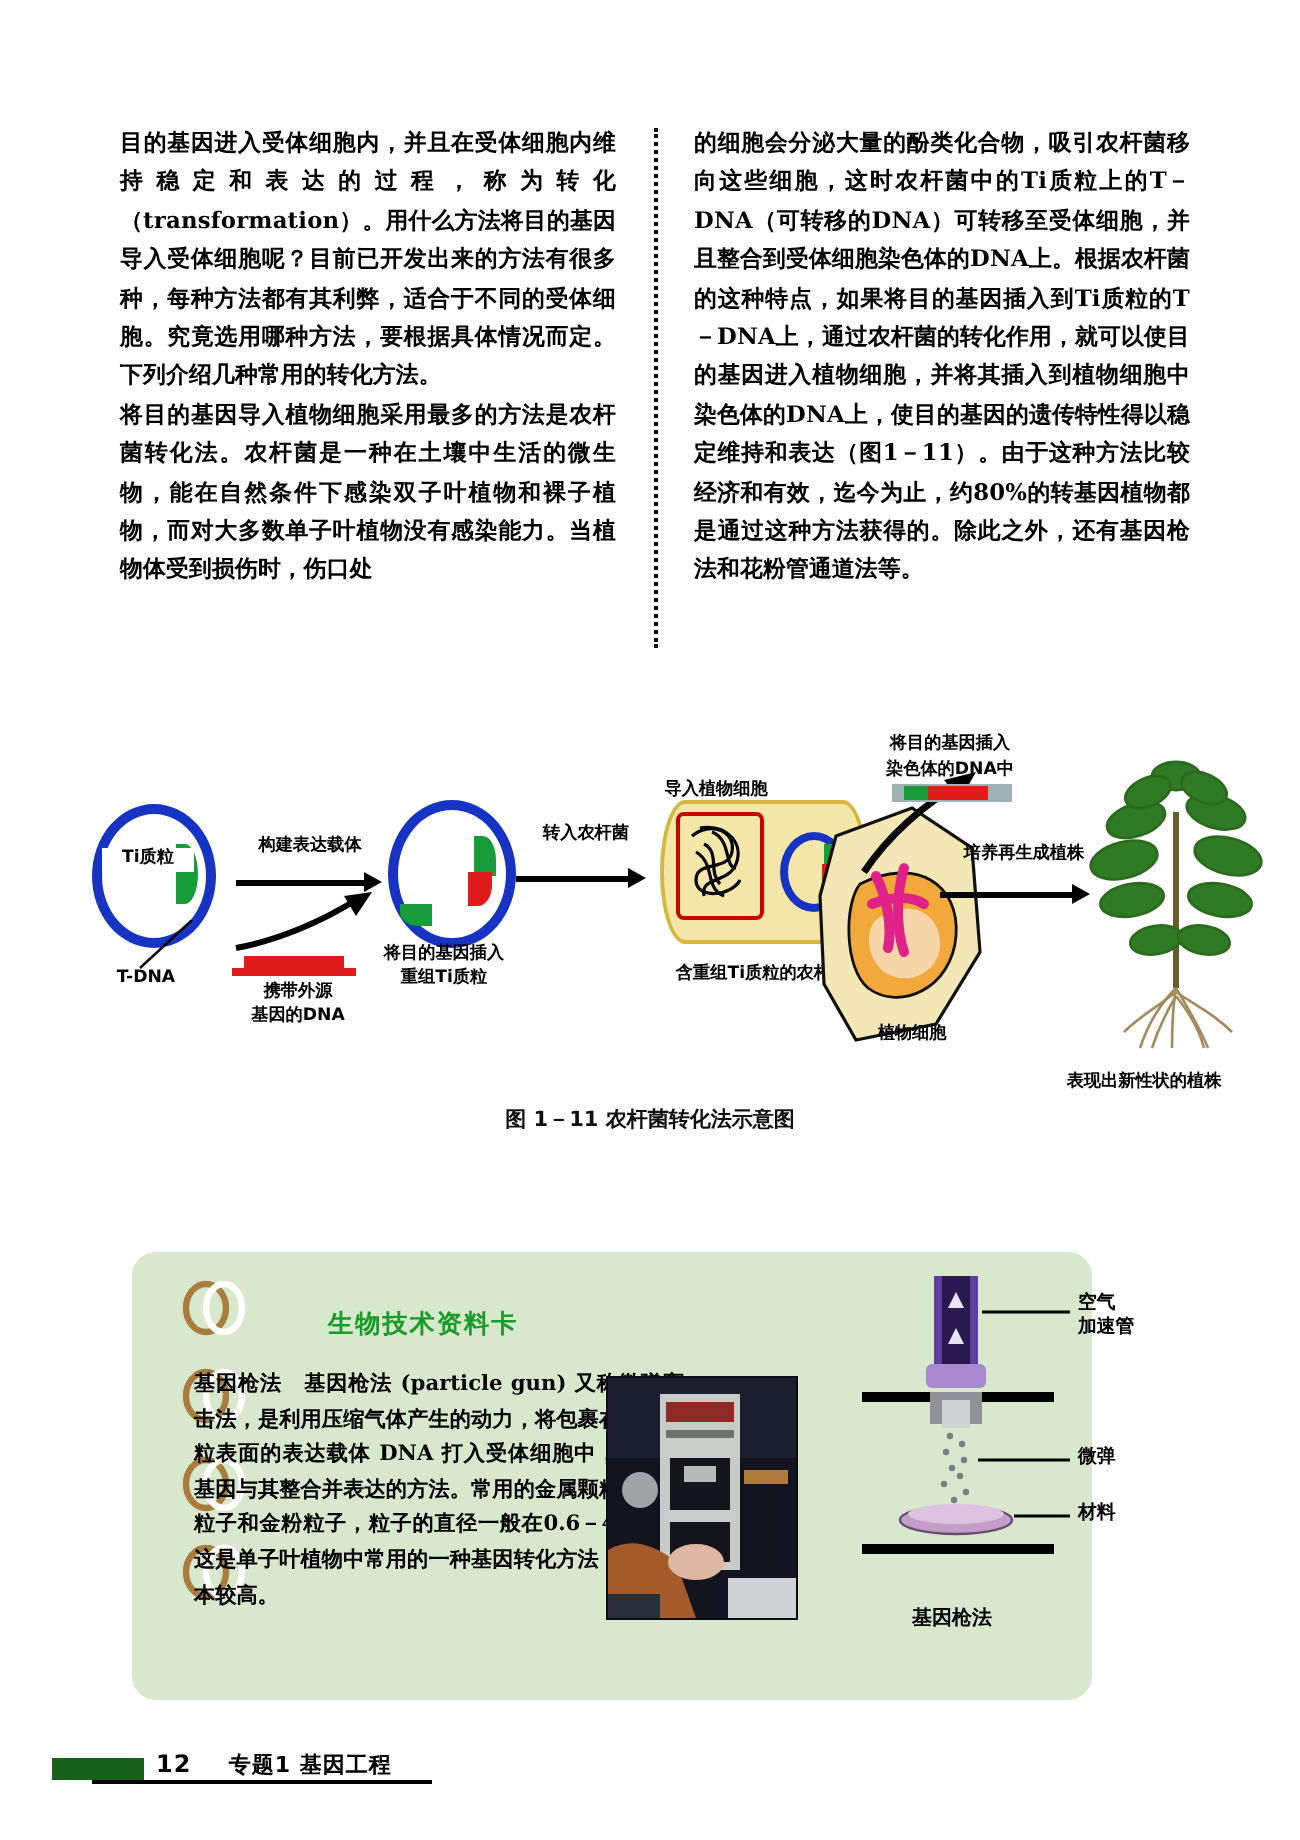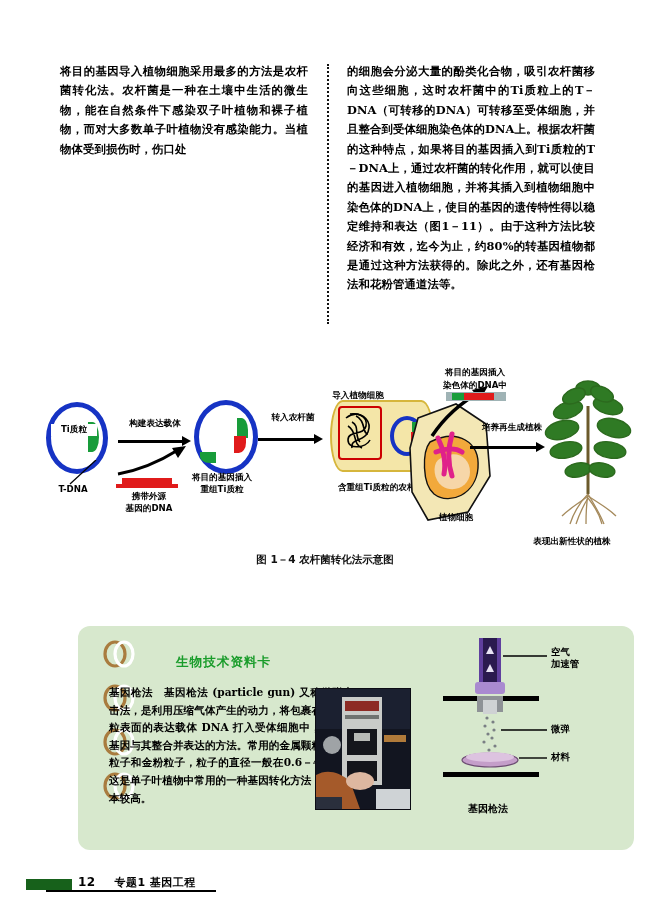--- a/index.html
+++ b/index.html
@@ -67,22 +67,22 @@
   }
 
   
   .cellblob{position:absolute;}
 
   
   .plant{position:absolute;}
 
   
   .infobox{
-    position:absolute;left:66px;top:626px;width:556px;height:224px;
-    background:#d7e8cd;border-radius:12px;margin-left:12px;
+    position:absolute;left:66px;top:626px;width:480px;height:224px;
+    background:#d7e8cd;border-radius:12px;
   }
   .ib-title{
     position:absolute;left:98px;top:28px;
     color:#1a9c2b;font-weight:bold;font-size:12.6px;letter-spacing:1px;
     font-family:"DejaVu Sans","Liberation Sans",sans-serif;
   }
   .ib-body{
     position:absolute;left:31px;top:58px;width:245px;
     font-family:"DejaVu Serif","Liberation Serif",serif;
     font-size:10.6px;line-height:17.6px;color:#000;text-align:justify;
@@ -118,20 +118,21 @@
 </style>
 </head>
 <body>
 
 <div class="page">
 
   <div class="cols">
     <div class="dotted-sep"></div>
 
     <div class="col left">
+      <p class="ptxt">目的基因进入受体细胞内，并且在受体细胞内维持稳定和表达的过程，称为转化（transformation）。用什么方法将目的基因导入受体细胞呢？目前已开发出来的方法有很多种，每种方法都有其利弊，适合于不同的受体细胞。究竟选用哪种方法，要根据具体情况而定。下列介绍几种常用的转化方法。</p>
       <p class="ptxt">将目的基因导入植物细胞采用最多的方法是农杆菌转化法。农杆菌是一种在土壤中生活的微生物，能在自然条件下感染双子叶植物和裸子植物，而对大多数单子叶植物没有感染能力。当植物体受到损伤时，伤口处</p>
     </div>
 
     <div class="col right">
       <p class="ptxt">的细胞会分泌大量的酚类化合物，吸引农杆菌移向这些细胞，这时农杆菌中的Ti质粒上的T－DNA（可转移的DNA）可转移至受体细胞，并且整合到受体细胞染色体的DNA上。根据农杆菌的这种特点，如果将目的基因插入到Ti质粒的T－DNA上，通过农杆菌的转化作用，就可以使目的基因进入植物细胞，并将其插入到植物细胞中染色体的DNA上，使目的基因的遗传特性得以稳定维持和表达（图1－11）。由于这种方法比较经济和有效，迄今为止，约80%的转基因植物都是通过这种方法获得的。除此之外，还有基因枪法和花粉管通道法等。</p>
     </div>
   </div>
 
   <div class="figure">
 
@@ -248,21 +249,21 @@
           <path d="M54,128 C52,140 52,150 52,158"></path>
           <path d="M54,130 C44,138 36,142 28,150"></path>
           <path d="M54,130 C66,138 74,142 82,150"></path>
           <path d="M54,132 C48,142 44,152 42,158"></path>
           <path d="M54,132 C62,142 66,150 68,158"></path>
         </g>
       </svg>
     </div>
     <div class="lbl" style="left:492px;top:176px;width:124px;">表现出新性状的植株</div>
 
-    <div class="fig-caption">图 1－4    农杆菌转化法示意图</div>
+    <div class="fig-caption">图 1－11    农杆菌转化法示意图</div>
   </div>
 
   <div class="infobox">
 
     <div class="spiral" style="left:24px;top:14px;">
       <svg width="34" height="28" viewBox="0 0 34 28">
         <ellipse cx="13" cy="14" rx="10" ry="12" fill="none" stroke="#a97c3f" stroke-width="3.2"></ellipse>
         <ellipse cx="22" cy="14" rx="9" ry="12" fill="none" stroke="#ffffff" stroke-width="3.2"></ellipse>
       </svg>
     </div>

